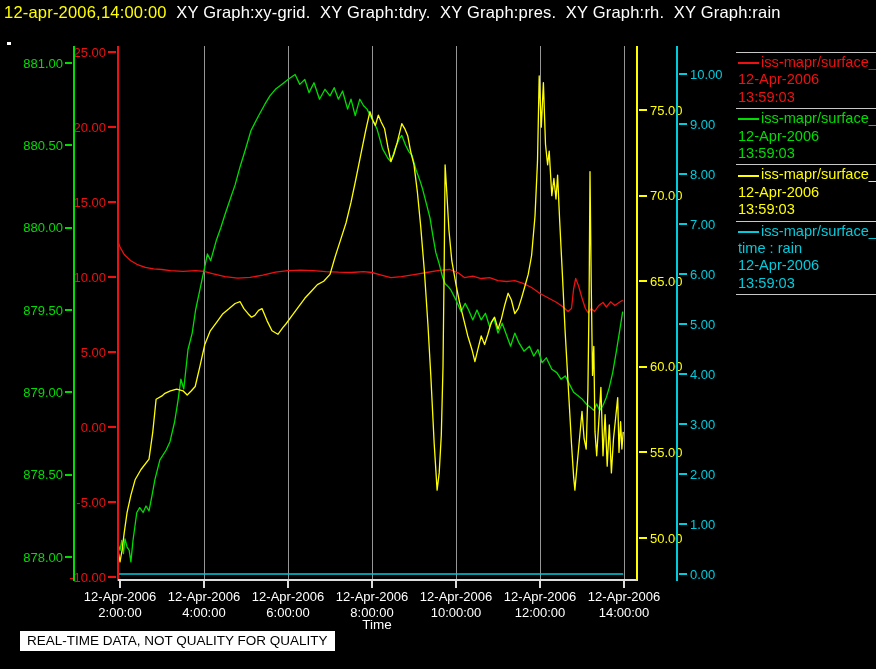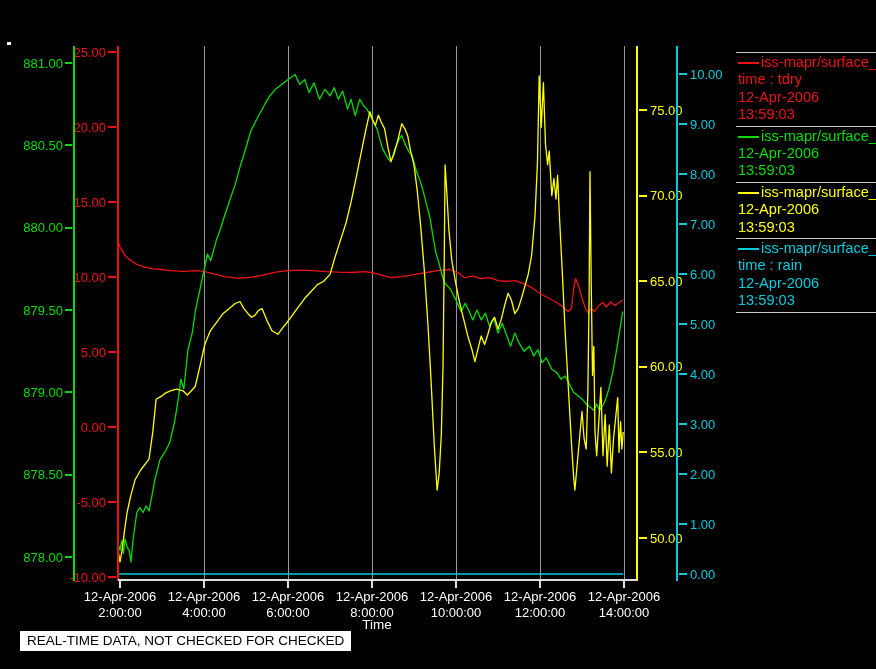--- a/index.html
+++ b/index.html
@@ -15,20 +15,21 @@
   .lg-entry{border-top:1px solid #c8c8c8;padding:1px 0 2px 2px;white-space:nowrap;overflow:hidden;}
   #legend .lg-last{border-bottom:1px solid #c8c8c8;}
   .lg-dash{display:inline-block;width:21px;height:2px;vertical-align:middle;margin-right:2px;}
   .banner{position:absolute;left:20px;top:631px;height:20px;line-height:20px;background:#ffffff;
           color:#000000;font-size:13.5px;padding:0 7px;white-space:nowrap;}
 </style>
 </head>
 <body>
 
 <div class="screen">
+  <div class="titlebar"><span class="ts">12-apr-2006,14:00:00</span><span class="items">  XY Graph:xy-grid.  XY Graph:tdry.  XY Graph:pres.  XY Graph:rh.  XY Graph:rain</span></div>
 
   <div class="cursor-dot"></div>
 
   <svg id="plot" width="876" height="669" viewBox="0 0 876 669">
       <line x1="204" y1="46" x2="204" y2="580" stroke="#969696" stroke-width="1" shape-rendering="crispEdges"></line>
       <line x1="288" y1="46" x2="288" y2="580" stroke="#969696" stroke-width="1" shape-rendering="crispEdges"></line>
       <line x1="372" y1="46" x2="372" y2="580" stroke="#969696" stroke-width="1" shape-rendering="crispEdges"></line>
       <line x1="456" y1="46" x2="456" y2="580" stroke="#969696" stroke-width="1" shape-rendering="crispEdges"></line>
       <line x1="540" y1="46" x2="540" y2="580" stroke="#969696" stroke-width="1" shape-rendering="crispEdges"></line>
       <line x1="624" y1="46" x2="624" y2="580" stroke="#969696" stroke-width="1" shape-rendering="crispEdges"></line>
@@ -125,21 +126,20 @@
       <text x="540" y="617" fill="#ffffff" text-anchor="middle" font-size="13">12:00:00</text>
       <line x1="624" y1="580" x2="624" y2="588" stroke="#dddddd" stroke-width="1.5" shape-rendering="crispEdges"></line>
       <text x="624" y="601" fill="#ffffff" text-anchor="middle" font-size="13">12-Apr-2006</text>
       <text x="624" y="617" fill="#ffffff" text-anchor="middle" font-size="13">14:00:00</text>
       <text x="377" y="629" fill="#ffffff" text-anchor="middle" font-size="13.5">Time</text>
     </svg>
 
   <div id="legend">
       <div class="lg-entry" style="color: rgb(238, 17, 17);">
         <div><span class="lg-dash" style="background: rgb(238, 17, 17);"></span>iss-mapr/surface_m</div>
-        <div>time : tdry</div>
         <div>12-Apr-2006</div>
         <div>13:59:03</div>
       </div>
       <div class="lg-entry" style="color: rgb(0, 221, 0);">
         <div><span class="lg-dash" style="background: rgb(0, 221, 0);"></span>iss-mapr/surface_m</div>
         <div>12-Apr-2006</div>
         <div>13:59:03</div>
       </div>
       <div class="lg-entry" style="color: rgb(255, 255, 0);">
         <div><span class="lg-dash" style="background: rgb(255, 255, 0);"></span>iss-mapr/surface_m</div>
@@ -147,14 +147,14 @@
         <div>13:59:03</div>
       </div>
       <div class="lg-entry lg-last" style="color: rgb(0, 204, 221);">
         <div><span class="lg-dash" style="background: rgb(0, 204, 221);"></span>iss-mapr/surface_m</div>
         <div>time : rain</div>
         <div>12-Apr-2006</div>
         <div>13:59:03</div>
       </div>
     </div>
 
-  <div class="banner">REAL-TIME DATA, NOT CHECKED FOR CHECKED</div>
+  <div class="banner">REAL-TIME DATA, NOT QUALITY FOR QUALITY</div>
 </div>
 
 </body></html>

